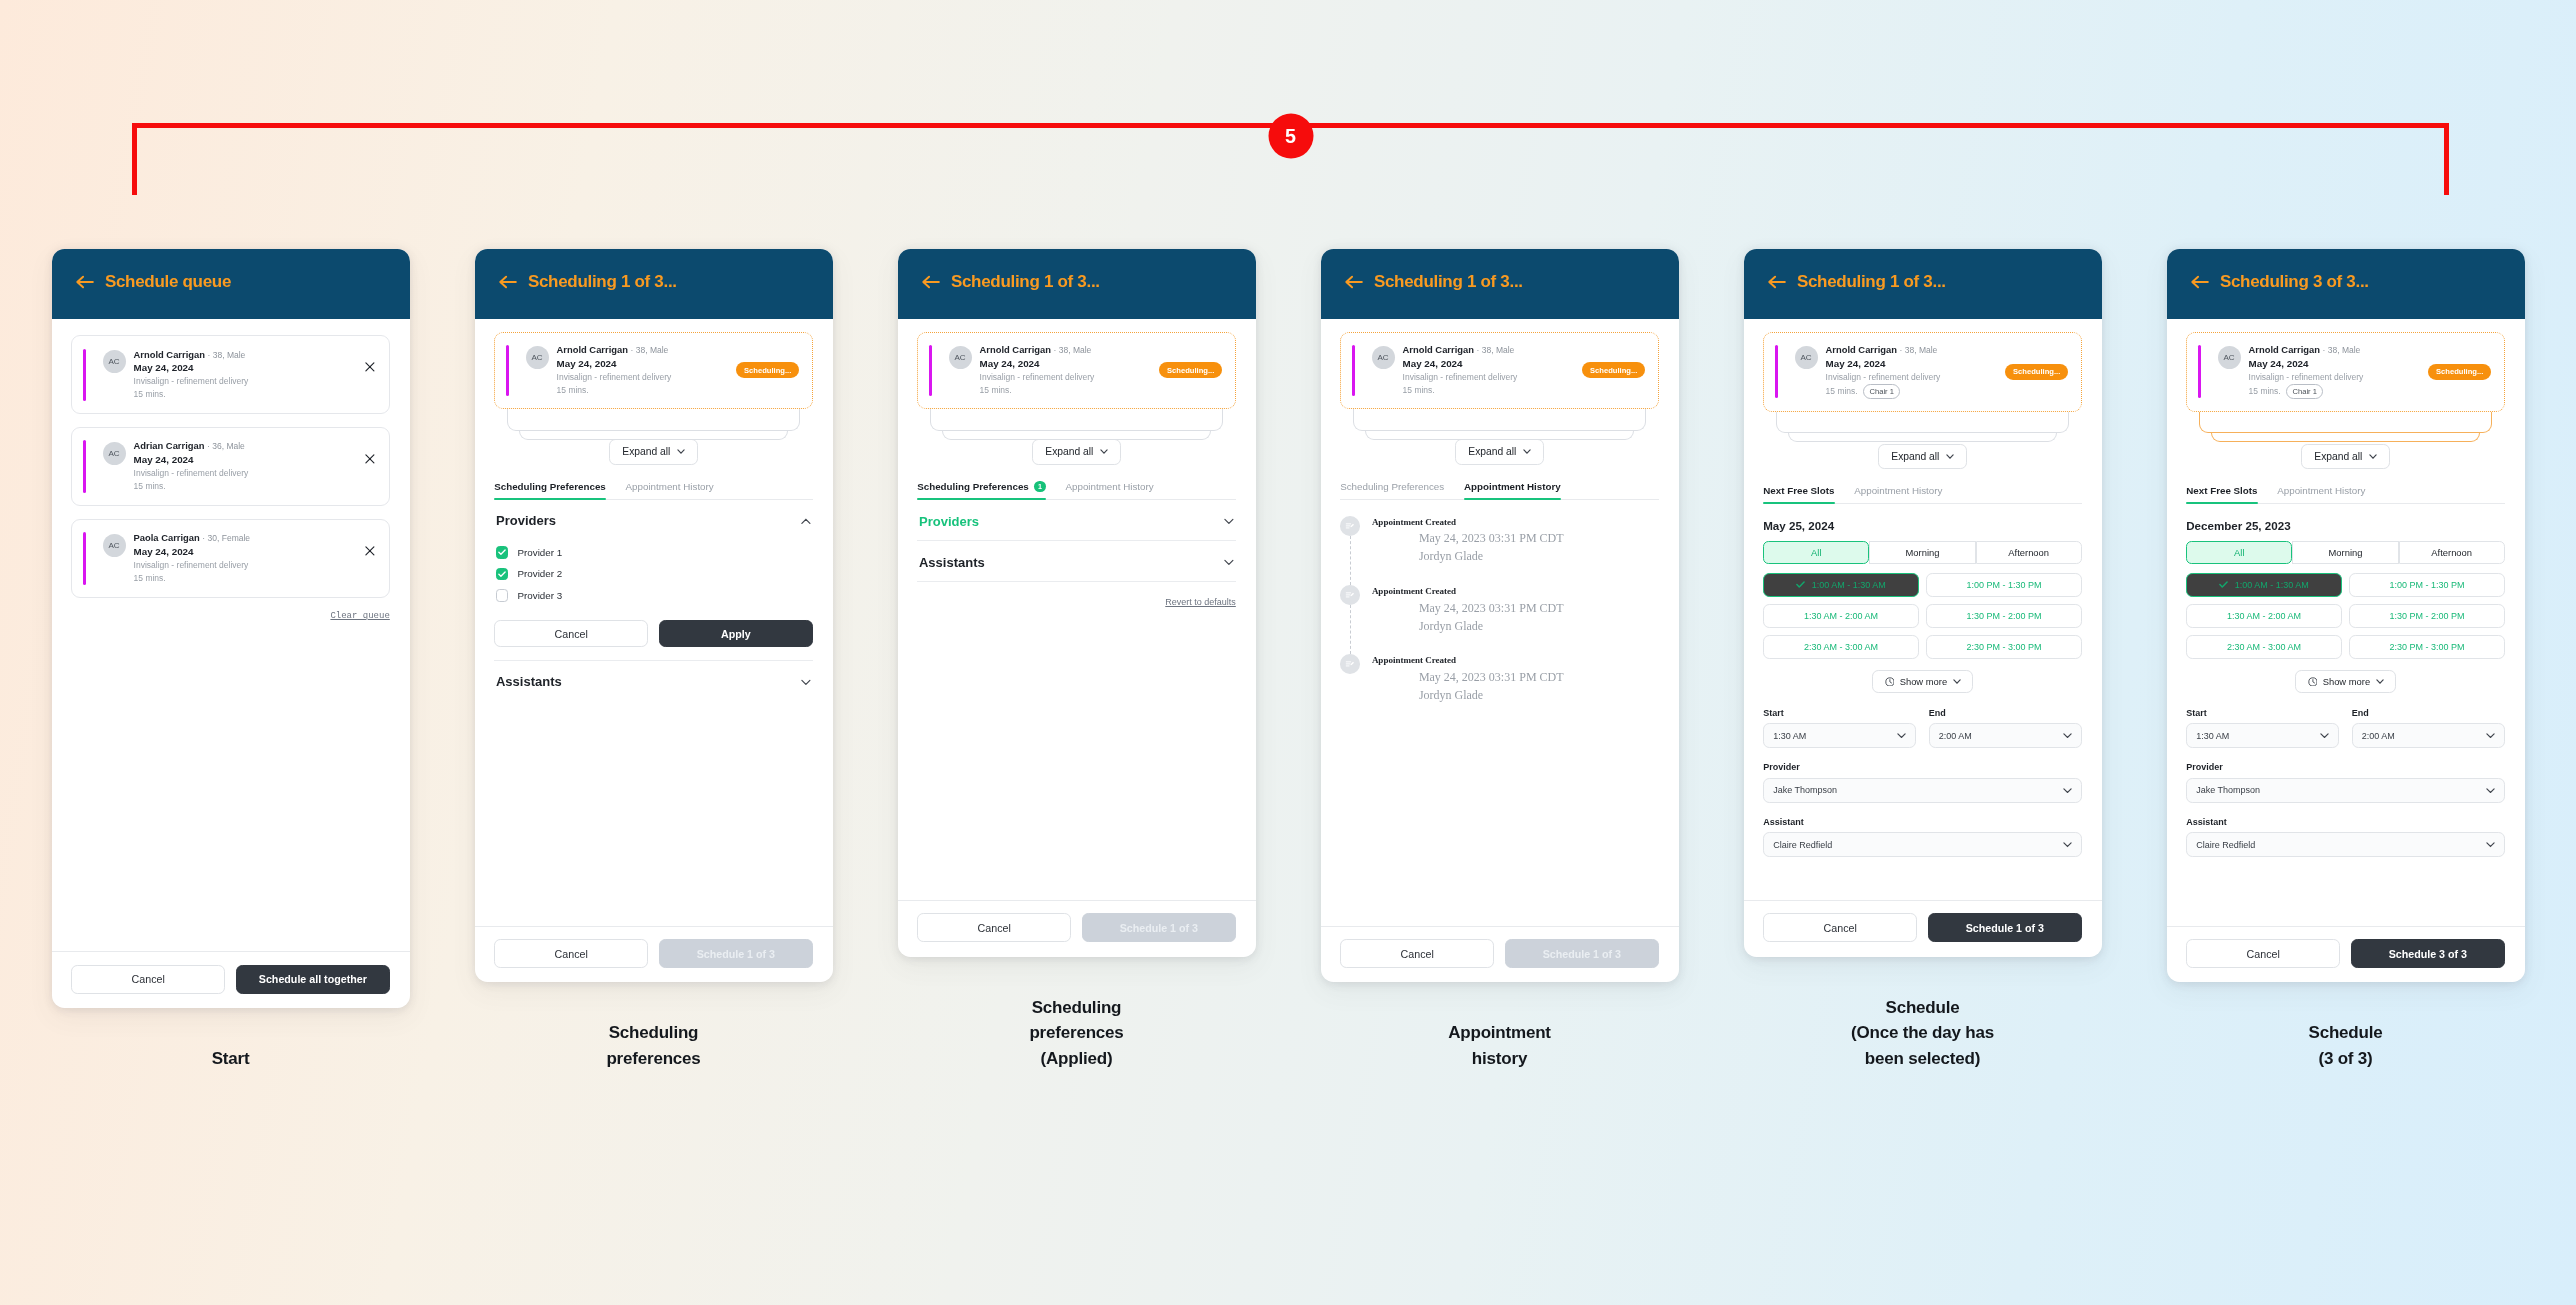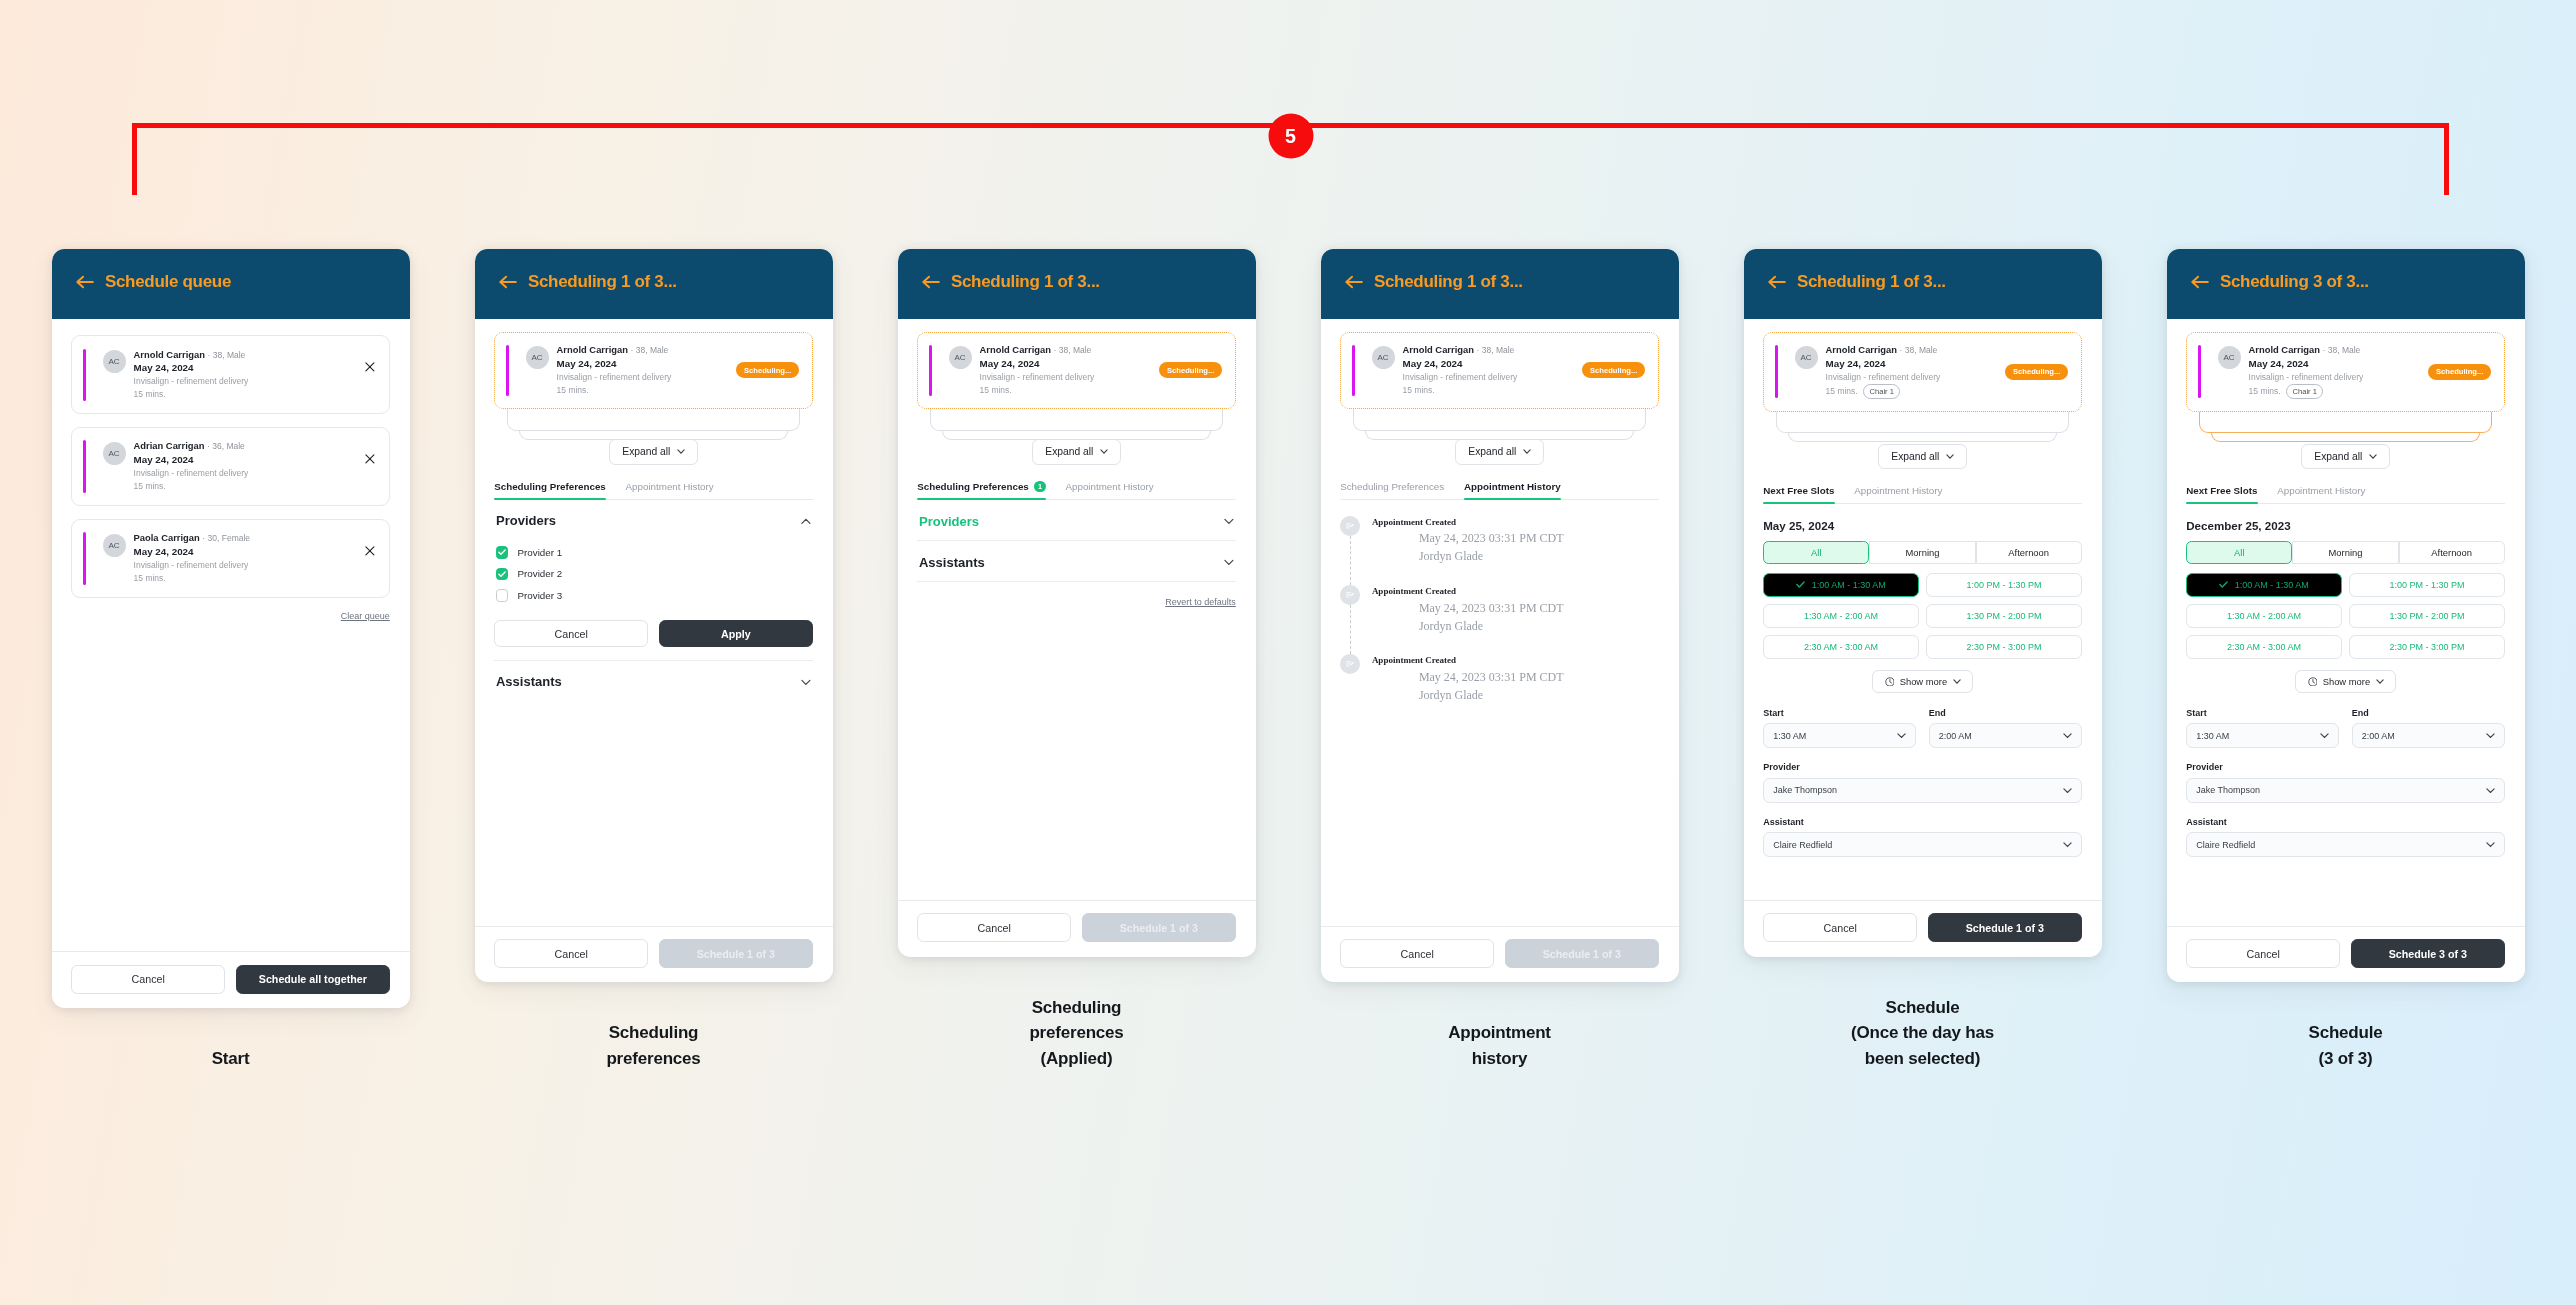--- a/index.html
+++ b/index.html
@@ -94,21 +94,21 @@
   .pt-date { font-size: 9.8px; font-weight: bold; color: #20242b; line-height: 1.45; }
   .pt-sub { font-size: 8.5px; color: #989ea6; line-height: 1.5; }
   .pt-dur { font-size: 8.5px; color: #989ea6; line-height: 1.5; display:flex; align-items:center; gap:5.4px; }
   .chair-chip {
     border: 0.9px solid #b9bec6; border-radius: 8px; padding: 0.9px 5.4px;
     font-size: 7.6px; color: #4b5158;
   }
   .x-btn { color: #22262c; font-size: 13.4px; line-height: 1; margin-top: 12.5px; cursor: pointer; flex: 0 0 auto; }
   .clear-queue {
     text-align: right; margin-top: 12.5px; font-size: 9px;
-    color: #6d7480; text-decoration: underline; cursor: pointer;
+    color: #6d7480; text-decoration: underline; cursor: pointer; font-family: Liberation Mono, monospace;
   }
 
   
   .stack-wrap { position: relative; padding-top: 12.5px; }
   .active-card {
     position: relative; z-index: 3;
     border: 1.4px dotted #f5a33a; border-radius: 9px;
     background: #fff; padding: 11.6px 12.5px 11.6px 19.7px;
     display: flex; align-items: flex-start;
   }
@@ -201,21 +201,21 @@
   }
   .seg-btn:first-child { border-radius: 5.4px 0 0 5.4px; }
   .seg-btn:last-child { border-radius: 0 5.4px 5.4px 0; }
   .seg-btn.active { background: #ddfaec; border-color: #19c27c; color: #14b272; border-radius: 5.4px; }
   .slot-grid { display: grid; grid-template-columns: 1fr 1fr; gap: 7.2px; }
   .slot {
     height: 24px; border: 0.9px solid #e1e4e8; border-radius: 6.3px; background: #fff;
     font-size: 9px; color: #18b978;
     display: flex; align-items: center; justify-content: center; gap: 6.3px; cursor: pointer;
   }
-  .slot.sel { background: #000000; border-color: #19c27c; color: #11a76c; }
+  .slot.sel { background: #404040; border-color: #19c27c; color: #11a76c; }
   .showmore-row { display: flex; justify-content: center; margin-top: 10.7px; }
   .showmore {
     border: 0.9px solid #dfe2e6; border-radius: 6.3px; background: #fff;
     font-size: 9.4px; color: #22262c; padding: 5.4px 11.6px;
     display: flex; align-items: center; gap: 5.4px; cursor: pointer;
   }
 
   
   .field-row { display: flex; gap: 12.5px; margin-top: 14.3px; }
   .field { flex: 1; min-width: 0; }

